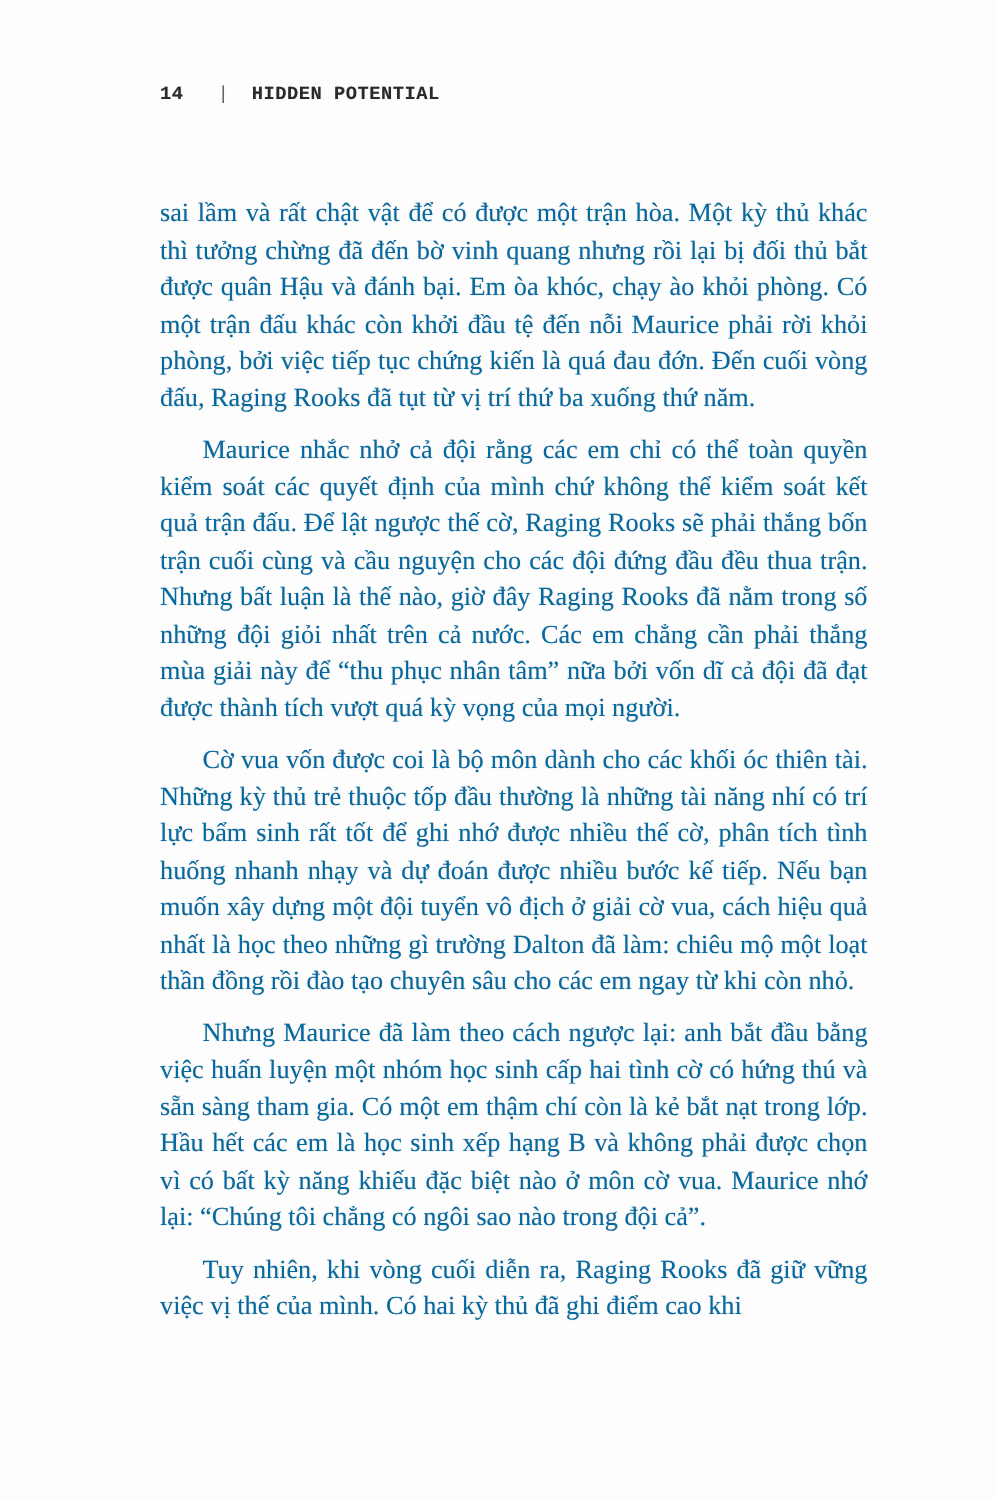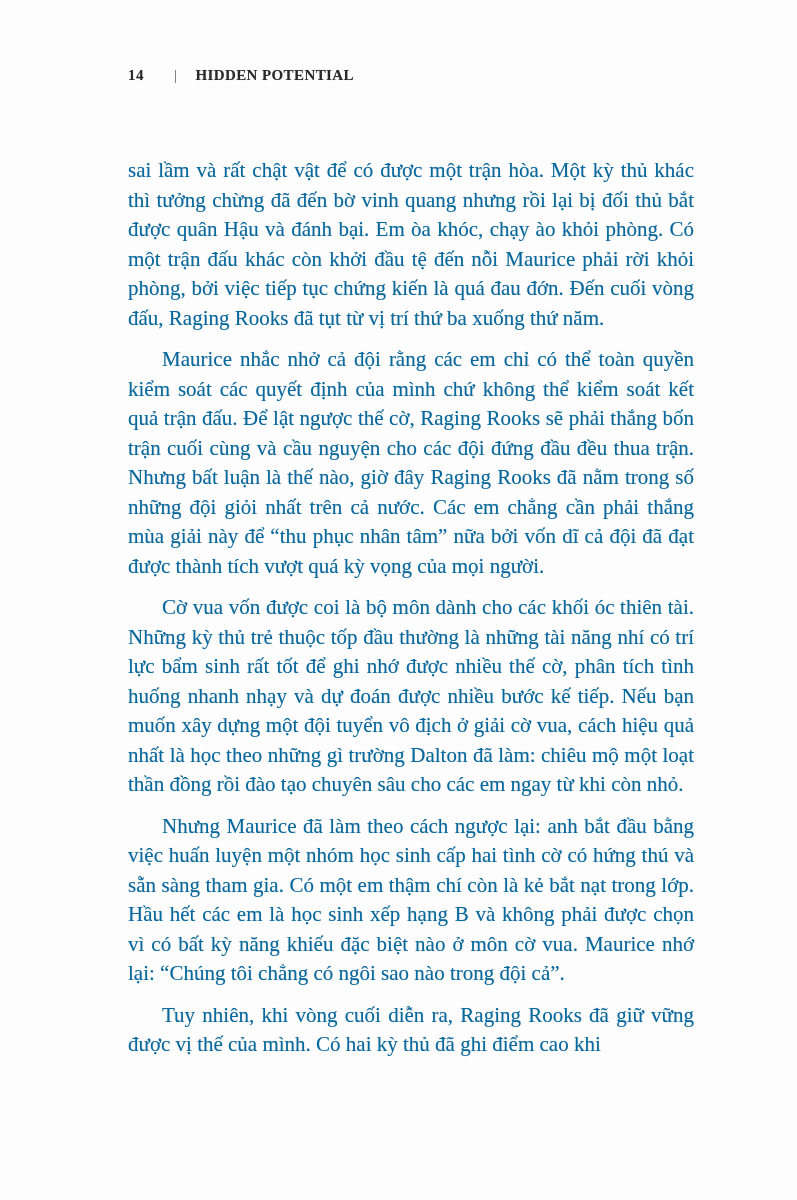--- a/index.html
+++ b/index.html
@@ -14,21 +14,21 @@
     width: 797px;
     height: 1200px;
     background: #fdfdfd;
   }
   .page-header {
     position: absolute;
     top: 67px;
     left: 128px;
     display: flex;
     align-items: baseline;
-    font-family: Liberation Serif, serif;
+    font-family: Liberation Mono, monospace;
     font-weight: bold;
     font-size: 15px;
     letter-spacing: 0.4px;
     color: #2a2a2a;
     text-shadow: 0 0 0.8px rgba(40,40,40,0.35);
     justify-content: space-between;
   }
   .page-header .pagenum { min-width: 46px; }
   .page-header .sep {
     font-weight: normal;
@@ -60,16 +60,16 @@
     <span class="pagenum">14</span>
     <span class="sep">|</span>
     <span class="title">HIDDEN POTENTIAL</span>
   </div>
 
   <div class="page-body">
     <p>sai lầm và rất chật vật để có được một trận hòa. Một kỳ thủ khác thì tưởng chừng đã đến bờ vinh quang nhưng rồi lại bị đối thủ bắt được quân Hậu và đánh bại. Em òa khóc, chạy ào khỏi phòng. Có một trận đấu khác còn khởi đầu tệ đến nỗi Maurice phải rời khỏi phòng, bởi việc tiếp tục chứng kiến là quá đau đớn. Đến cuối vòng đấu, Raging Rooks đã tụt từ vị trí thứ ba xuống thứ năm.</p>
     <p class="indent">Maurice nhắc nhở cả đội rằng các em chỉ có thể toàn quyền kiểm soát các quyết định của mình chứ không thể kiểm soát kết quả trận đấu. Để lật ngược thế cờ, Raging Rooks sẽ phải thắng bốn trận cuối cùng và cầu nguyện cho các đội đứng đầu đều thua trận. Nhưng bất luận là thế nào, giờ đây Raging Rooks đã nằm trong số những đội giỏi nhất trên cả nước. Các em chẳng cần phải thắng mùa giải này để “thu phục nhân tâm” nữa bởi vốn dĩ cả đội đã đạt được thành tích vượt quá kỳ vọng của mọi người.</p>
     <p class="indent">Cờ vua vốn được coi là bộ môn dành cho các khối óc thiên tài. Những kỳ thủ trẻ thuộc tốp đầu thường là những tài năng nhí có trí lực bẩm sinh rất tốt để ghi nhớ được nhiều thế cờ, phân tích tình huống nhanh nhạy và dự đoán được nhiều bước kế tiếp. Nếu bạn muốn xây dựng một đội tuyển vô địch ở giải cờ vua, cách hiệu quả nhất là học theo những gì trường Dalton đã làm: chiêu mộ một loạt thần đồng rồi đào tạo chuyên sâu cho các em ngay từ khi còn nhỏ.</p>
     <p class="indent">Nhưng Maurice đã làm theo cách ngược lại: anh bắt đầu bằng việc huấn luyện một nhóm học sinh cấp hai tình cờ có hứng thú và sẵn sàng tham gia. Có một em thậm chí còn là kẻ bắt nạt trong lớp. Hầu hết các em là học sinh xếp hạng B và không phải được chọn vì có bất kỳ năng khiếu đặc biệt nào ở môn cờ vua. Maurice nhớ lại: “Chúng tôi chẳng có ngôi sao nào trong đội cả”.</p>
-    <p class="indent">Tuy nhiên, khi vòng cuối diễn ra, Raging Rooks đã giữ vững được vị thế của mình. Có hai kỳ thủ đã ghi điểm cao khi</p>
+    <p class="indent">Tuy nhiên, khi vòng cuối diễn ra, Raging Rooks đã giữ vững việc vị thế của mình. Có hai kỳ thủ đã ghi điểm cao khi</p>
   </div>
 
 </div>
 
 </body></html>

